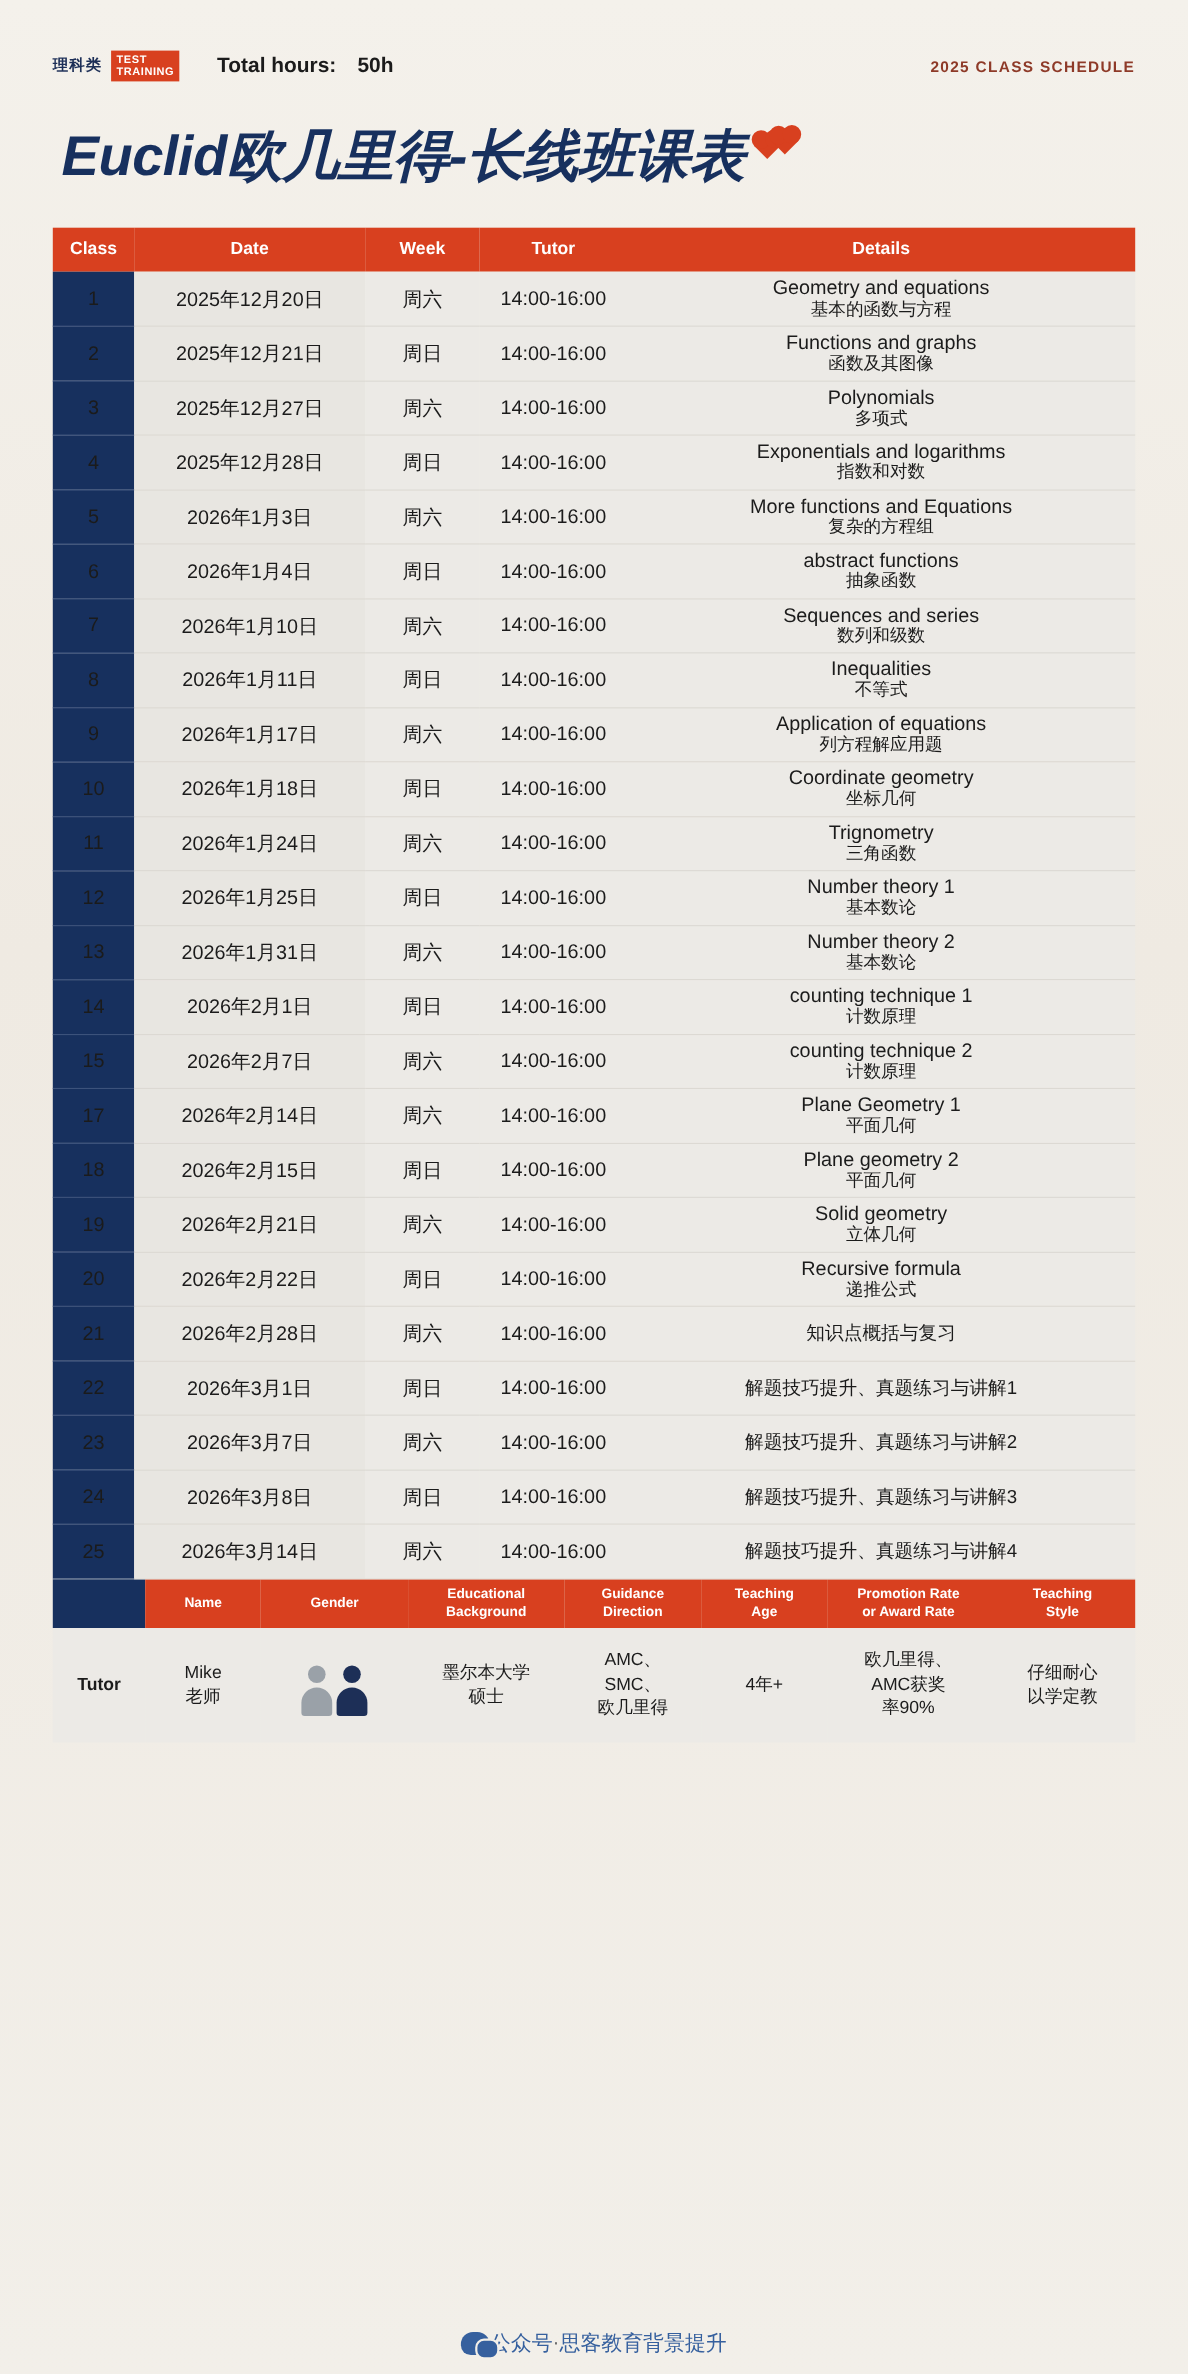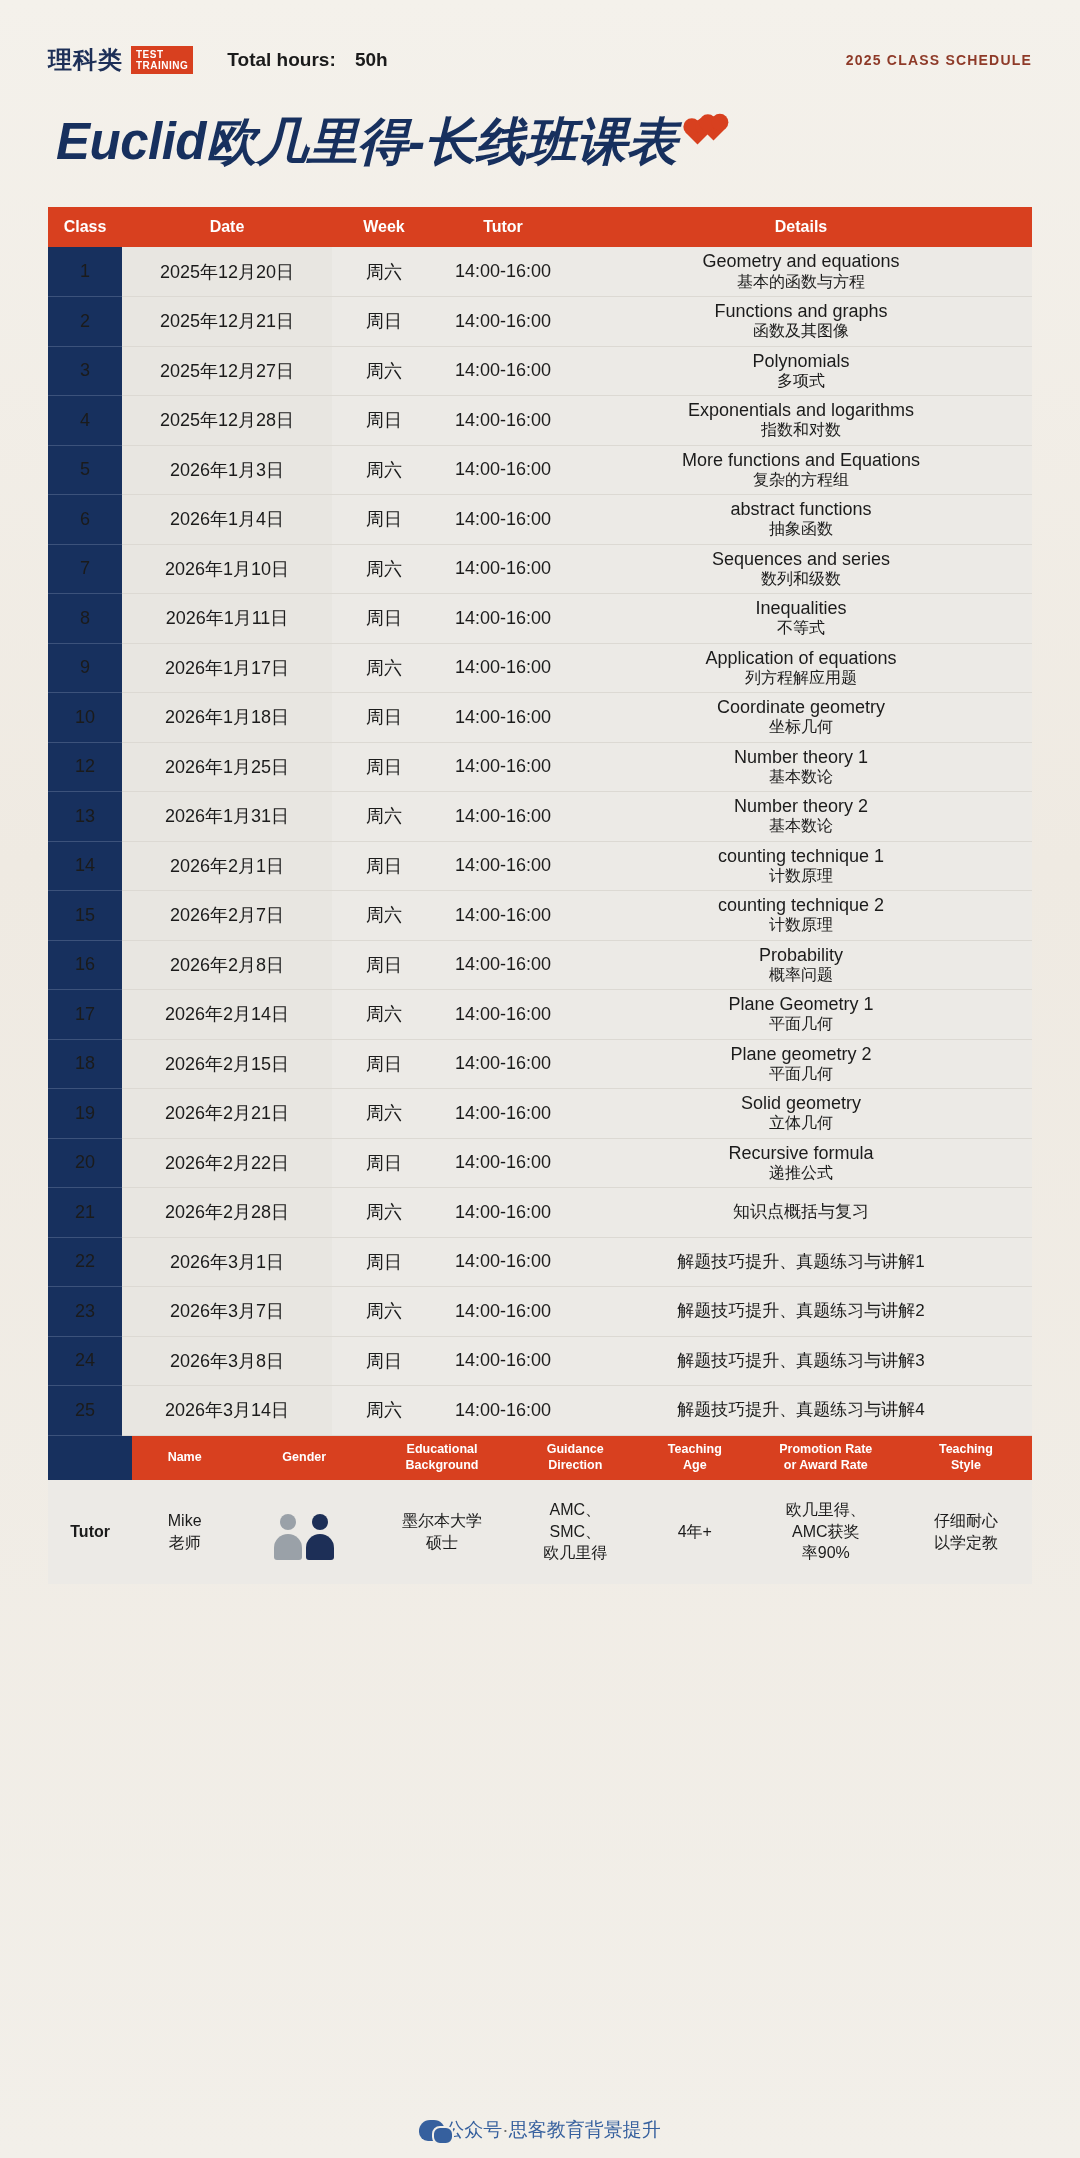--- a/index.html
+++ b/index.html
@@ -25,21 +25,21 @@
     align-items: center;
     height: 86px;
     padding-top: 34px;
   }
   .brand {
     display: flex;
     align-items: center;
     gap: 8px;
   }
   .brand-cn {
-    font-size: 24px;
+    font-size: 14px;
     font-weight: bold;
     color: #1d2f57;
     letter-spacing: 1px;
   }
   .brand-en {
     background: #d8401f;
     color: #fff;
     font-size: 10px;
     line-height: 11px;
     font-weight: bold;
@@ -388,20 +388,30 @@
           <td class="idx">10</td>
           <td class="cell date">2026年1月18日</td>
           <td class="cell week">周日</td>
           <td class="cell time">14:00-16:00</td>
           <td class="cell det">
             <span class="en">Coordinate geometry</span>
             <span class="cn">坐标几何</span>
           </td>
         </tr>
         <tr>
+          <td class="idx">11</td>
+          <td class="cell date">2026年1月24日</td>
+          <td class="cell week">周六</td>
+          <td class="cell time">14:00-16:00</td>
+          <td class="cell det">
+            <span class="en">Trignometry</span>
+            <span class="cn">三角函数</span>
+          </td>
+        </tr>
+        <tr>
           <td class="idx">12</td>
           <td class="cell date">2026年1月25日</td>
           <td class="cell week">周日</td>
           <td class="cell time">14:00-16:00</td>
           <td class="cell det">
             <span class="en">Number theory 1</span>
             <span class="cn">基本数论</span>
           </td>
         </tr>
         <tr>
@@ -425,30 +435,20 @@
           </td>
         </tr>
         <tr>
           <td class="idx">15</td>
           <td class="cell date">2026年2月7日</td>
           <td class="cell week">周六</td>
           <td class="cell time">14:00-16:00</td>
           <td class="cell det">
             <span class="en">counting technique 2</span>
             <span class="cn">计数原理</span>
-          </td>
-        </tr>
-        <tr>
-          <td class="idx">16</td>
-          <td class="cell date">2026年2月8日</td>
-          <td class="cell week">周日</td>
-          <td class="cell time">14:00-16:00</td>
-          <td class="cell det">
-            <span class="en">Probability</span>
-            <span class="cn">概率问题</span>
           </td>
         </tr>
         <tr>
           <td class="idx">17</td>
           <td class="cell date">2026年2月14日</td>
           <td class="cell week">周六</td>
           <td class="cell time">14:00-16:00</td>
           <td class="cell det">
             <span class="en">Plane Geometry 1</span>
             <span class="cn">平面几何</span>

